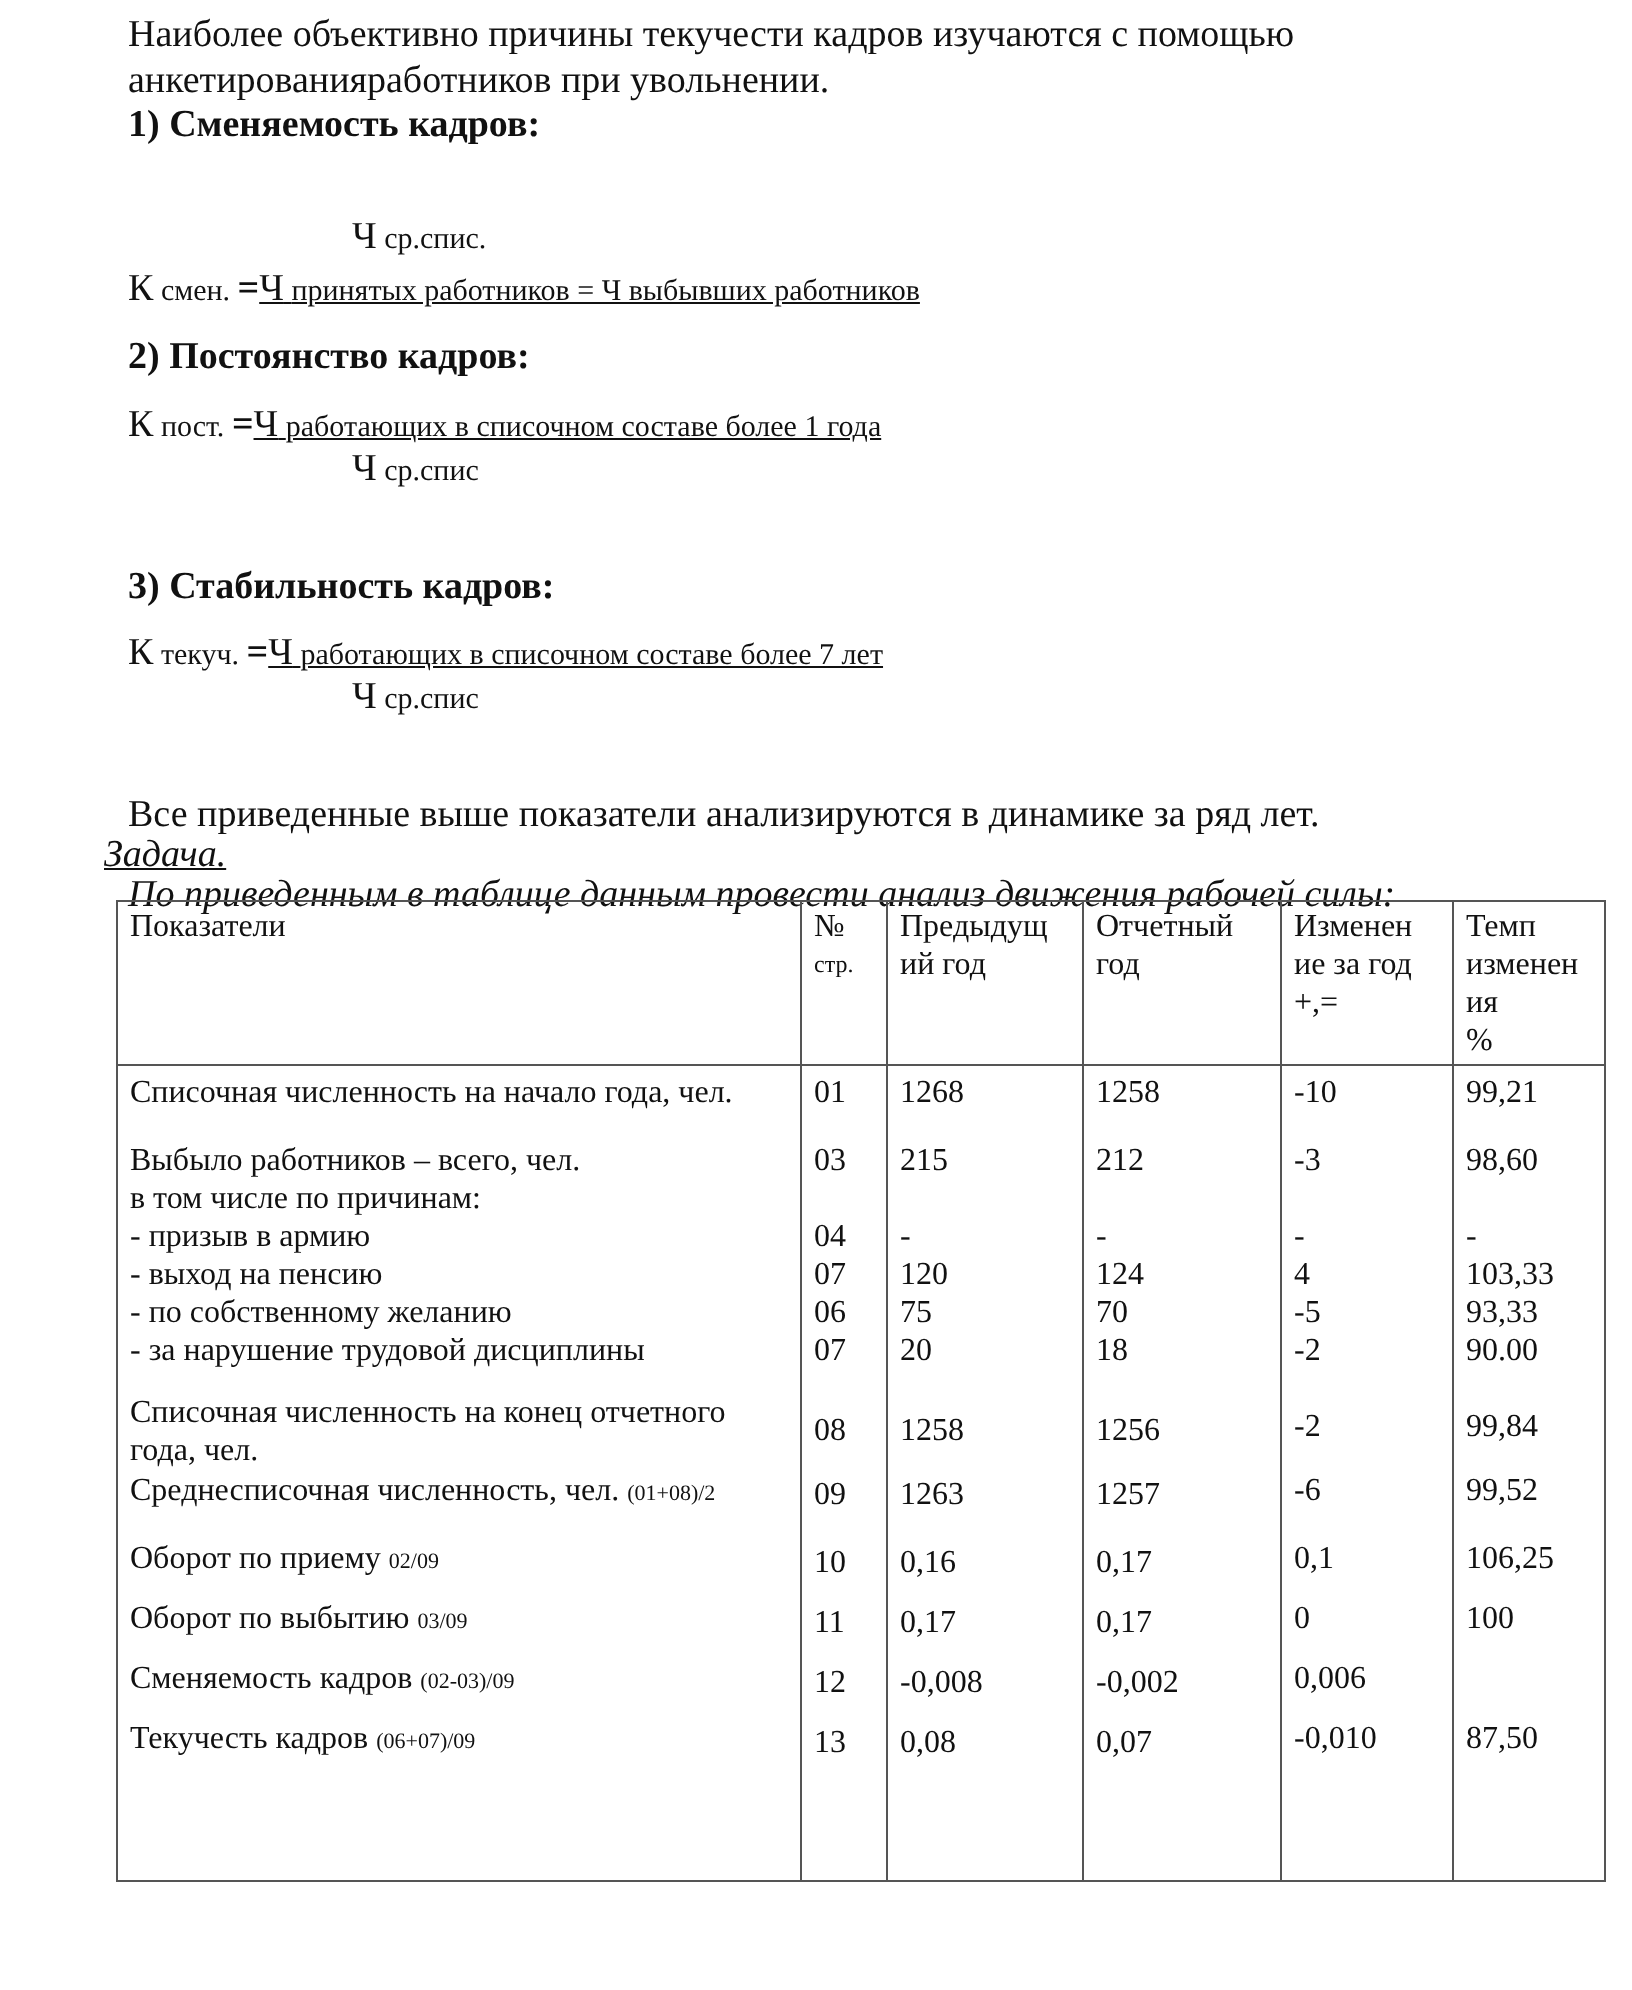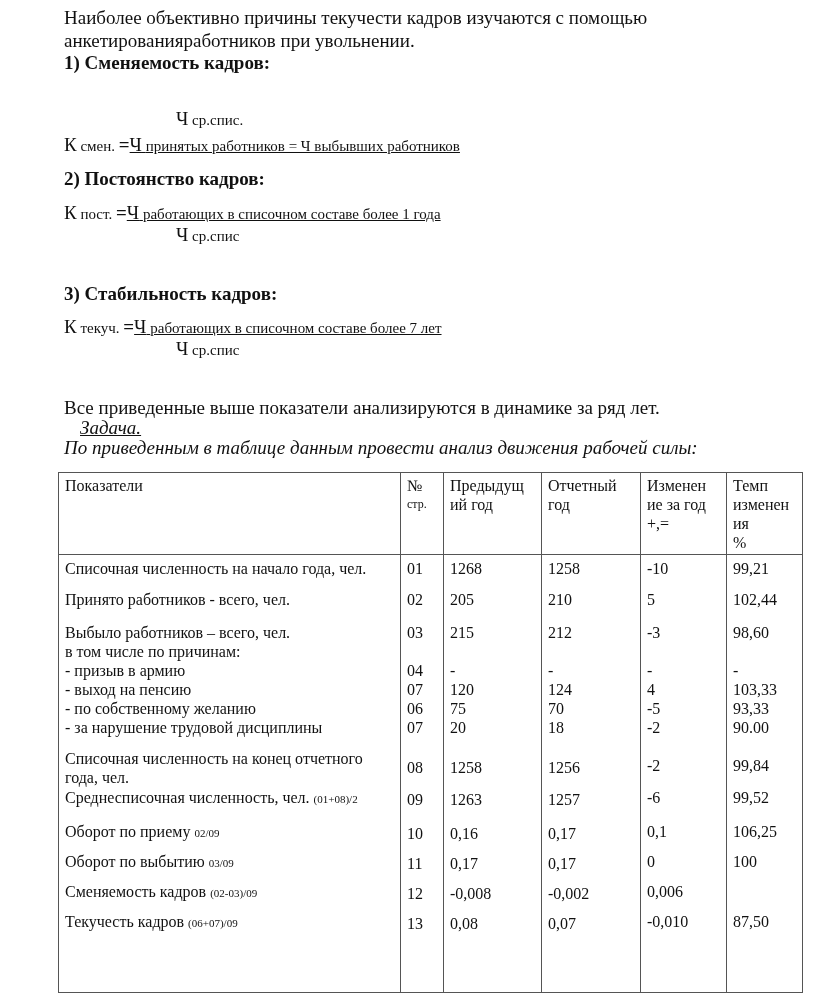--- a/index.html
+++ b/index.html
@@ -12,21 +12,21 @@
   .intro { left: 64px; top: 6px; font-size: 19px; line-height: 23px; }
   .h { font-weight: bold; font-size: 19px; }
   .formula { font-size: 15px; }
   .formula .big { font-size: 19px; }
   .formula .num { text-decoration: underline; }
   .plain { font-size: 19px; }
   .italic { font-style: italic; font-size: 19px; }
   .u { text-decoration: underline; }
 
   table.grid {
-    position: absolute; left: 58px; top: 472px; width: 744px;
+    position: absolute; left: 58px; top: 450px; width: 744px;
     border-collapse: collapse; font-size: 16px; table-layout: fixed;
   }
   table.grid td, table.grid th {
     border-left: 1.5px solid #555; border-right: 1.5px solid #555;
     vertical-align: top; padding: 0 6px; font-weight: normal; text-align: left;
   }
   table.grid thead th { border-top: 1.5px solid #555; border-bottom: 1.5px solid #555; padding-top: 3px; line-height: 19px; height: 78px; }
   table.grid tbody tr:last-child td { border-bottom: 1.5px solid #555; }
   .small { font-size: 11px; }
   .cnum { font-size: 12px; }
@@ -68,21 +68,21 @@
     <span class="big">К</span>
     <span>текуч.</span>
     <b class="big">=</b><span class="num"><span class="big">Ч</span> <span>работающих в списочном составе более 7 лет</span></span>
   </div>
   <div class="abs formula" style="left:176px; top:338px;">
     <span class="big">Ч</span>
     <span>ср.спис</span>
   </div>
 
   <div class="abs plain" style="left:64px; top:397px;">Все приведенные выше показатели анализируются в динамике за ряд лет.</div>
-  <div class="abs italic u" style="left:80px; top:417px;">Задача.</div>
+  <div class="abs italic u" style="left:52px; top:417px;">Задача.</div>
   <div class="abs italic" style="left:64px; top:437px;">По приведенным в таблице данным провести анализ движения рабочей силы:</div>
 
   <table class="grid">
     <colgroup>
       <col style="width:342px">
         <col style="width:43px">
         <col style="width:98px">
         <col style="width:99px">
         <col style="width:86px">
         <col style="width:76px">
@@ -117,28 +117,20 @@
     </thead>
     <tbody>
       <tr style="height:30px">
         <td style="padding-top:5px">Списочная численность на начало года, чел.</td>
         <td style="padding-top:5px">01</td>
         <td style="padding-top:5px">1268</td>
         <td style="padding-top:5px">1258</td>
         <td style="padding-top:5px">-10</td>
         <td style="padding-top:5px">99,21</td>
       </tr>
-      <tr style="height:30px">
-        <td style="padding-top:6px">Принято работников - всего, чел.</td>
-        <td style="padding-top:6px">02</td>
-        <td style="padding-top:6px">205</td>
-        <td style="padding-top:6px">210</td>
-        <td style="padding-top:6px">5</td>
-        <td style="padding-top:6px">102,44</td>
-      </tr>
       <tr>
         <td style="padding-top:8px; line-height:19px">
           <div>Выбыло работников – всего, чел.</div>
           <div>в том числе по причинам:</div>
           <div>- призыв в армию</div>
           <div>- выход на пенсию</div>
           <div>- по собственному желанию</div>
           <div>- за нарушение трудовой дисциплины</div>
         </td>
         <td style="padding-top:8px; line-height:19px">

